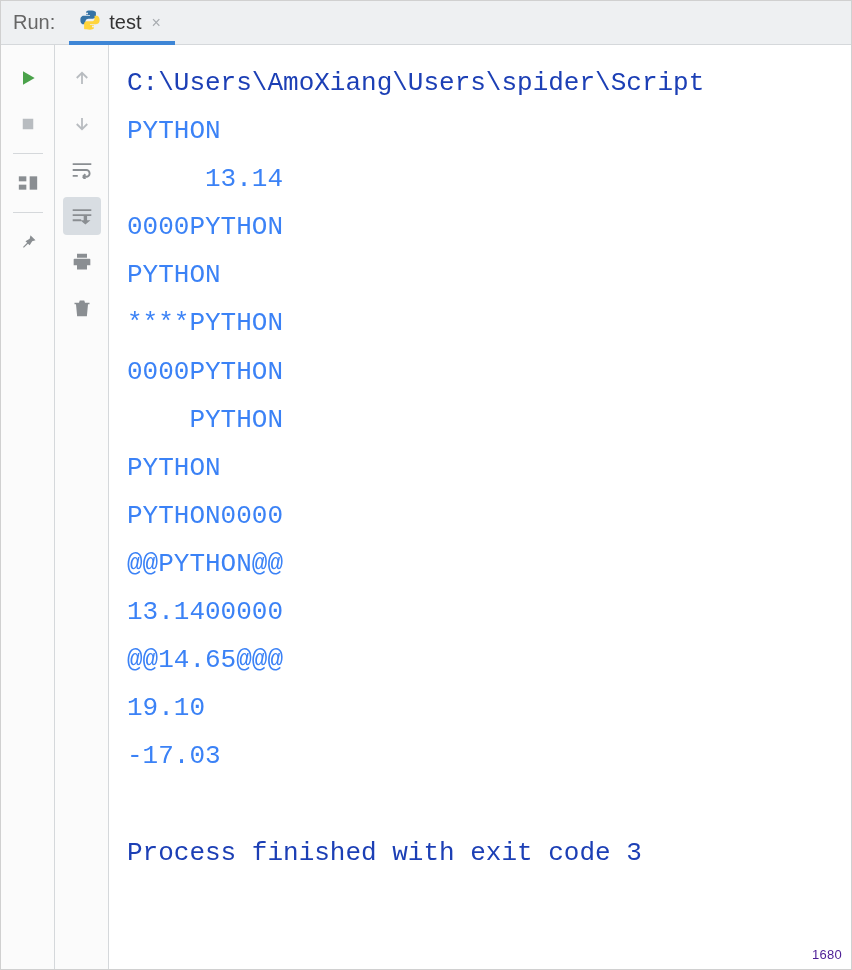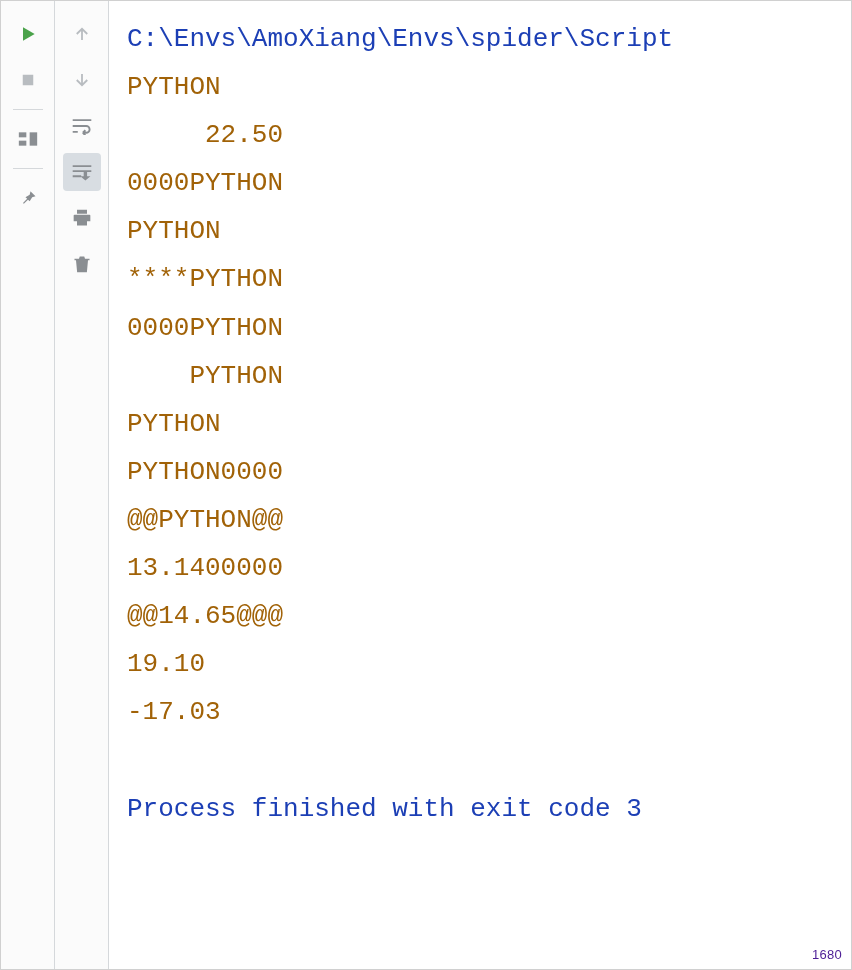--- a/index.html
+++ b/index.html
@@ -78,37 +78,50 @@
   .console {
     flex: 1; overflow: hidden;
     padding: 14px 0 0 18px;
     font-family: "Consolas","Menlo","Courier New",monospace;
     font-size: 26px;
     line-height: 1.85;
     color: #1f1f1f;
     white-space: pre;
   }
   .cmd { color: #1c3fb5; }
-  .out { color: #a16207; }
+  .out { color: #3b82f6; }
   .exit { color: #1c3fb5; }
   .watermark {
     position: absolute;
     right: 10px; bottom: 8px;
     font-size: 13px; color: #4c1d95;
     letter-spacing: .02em;
     pointer-events: none;
   }
   
   .green { color: #4aa24a; }
   .grey { color: #8a8e92; }
 </style>
 </head>
 <body>
 
 <div class="root">
+  <div class="header">
+    <div class="run-label">Run:</div>
+    <div class="tab active">
+      <span>
+        <svg width="22" height="22" viewBox="0 0 32 32">
+          <path fill="#3673A5" d="M15.9 2c-6 0-5.6 2.6-5.6 2.6v4.3h5.7v1H7.3S2 9.3 2 15.9c0 6.6 4.6 6.4 4.6 6.4h2.8v-3.6s-.2-4.6 4.5-4.6h6.4s4.3.1 4.3-4.1V5.2S25 2 15.9 2zM11.7 5.2a1.4 1.4 0 1 1 0 2.8 1.4 1.4 0 0 1 0-2.8z"></path>
+          <path fill="#FFD43B" d="M16.1 30c6 0 5.6-2.6 5.6-2.6v-4.3H16v-1h8.7S30 22.7 30 16.1c0-6.6-4.6-6.4-4.6-6.4h-2.8v3.6s.2 4.6-4.5 4.6h-6.4s-4.3-.1-4.3 4.1v6.8S7 30 16.1 30zm4.2-3.2a1.4 1.4 0 1 1 0-2.8 1.4 1.4 0 0 1 0 2.8z"></path>
+        </svg>
+      </span>
+      <span class="tab-title">test</span>
+      <span class="close">×</span>
+    </div>
+  </div>
 
   <div class="body">
     <div class="gutter">
       <div class="tbtn green" title="Rerun">
         <svg width="20" height="20" viewBox="0 0 24 24">
             <path fill="currentColor" d="M6 4l14 8L6 20z"></path>
           </svg>
       </div>
       <div class="tbtn disabled" title="Stop">
         <svg width="18" height="18" viewBox="0 0 24 24">
@@ -158,23 +171,23 @@
             <path fill="currentColor" d="M6 2h12v5H6zM3 8h18a1 1 0 0 1 1 1v7h-4v5H6v-5H2V9a1 1 0 0 1 1-1zm5 8h8v4H8z"></path>
           </svg>
       </div>
       <div class="tbtn grey">
         <svg width="18" height="20" viewBox="0 0 24 26">
             <path fill="currentColor" d="M4 8h16l-1.5 16h-13zM9 3h6l1 3H8zM2 6h20v2H2z"></path>
           </svg>
       </div>
     </div>
 
-    <div class="console" id="console"><span class="cmd">C:\Envs\AmoXiang\Envs\spider\Script</span>
+    <div class="console" id="console"><span class="cmd">C:\Users\AmoXiang\Users\spider\Script</span>
 <span class="out">PYTHON</span>
-<span class="out">     22.50</span>
+<span class="out">     13.14</span>
 <span class="out">0000PYTHON</span>
 <span class="out">PYTHON</span>
 <span class="out">****PYTHON</span>
 <span class="out">0000PYTHON</span>
 <span class="out">    PYTHON</span>
 <span class="out">PYTHON</span>
 <span class="out">PYTHON0000</span>
 <span class="out">@@PYTHON@@</span>
 <span class="out">13.1400000</span>
 <span class="out">@@14.65@@@</span>

